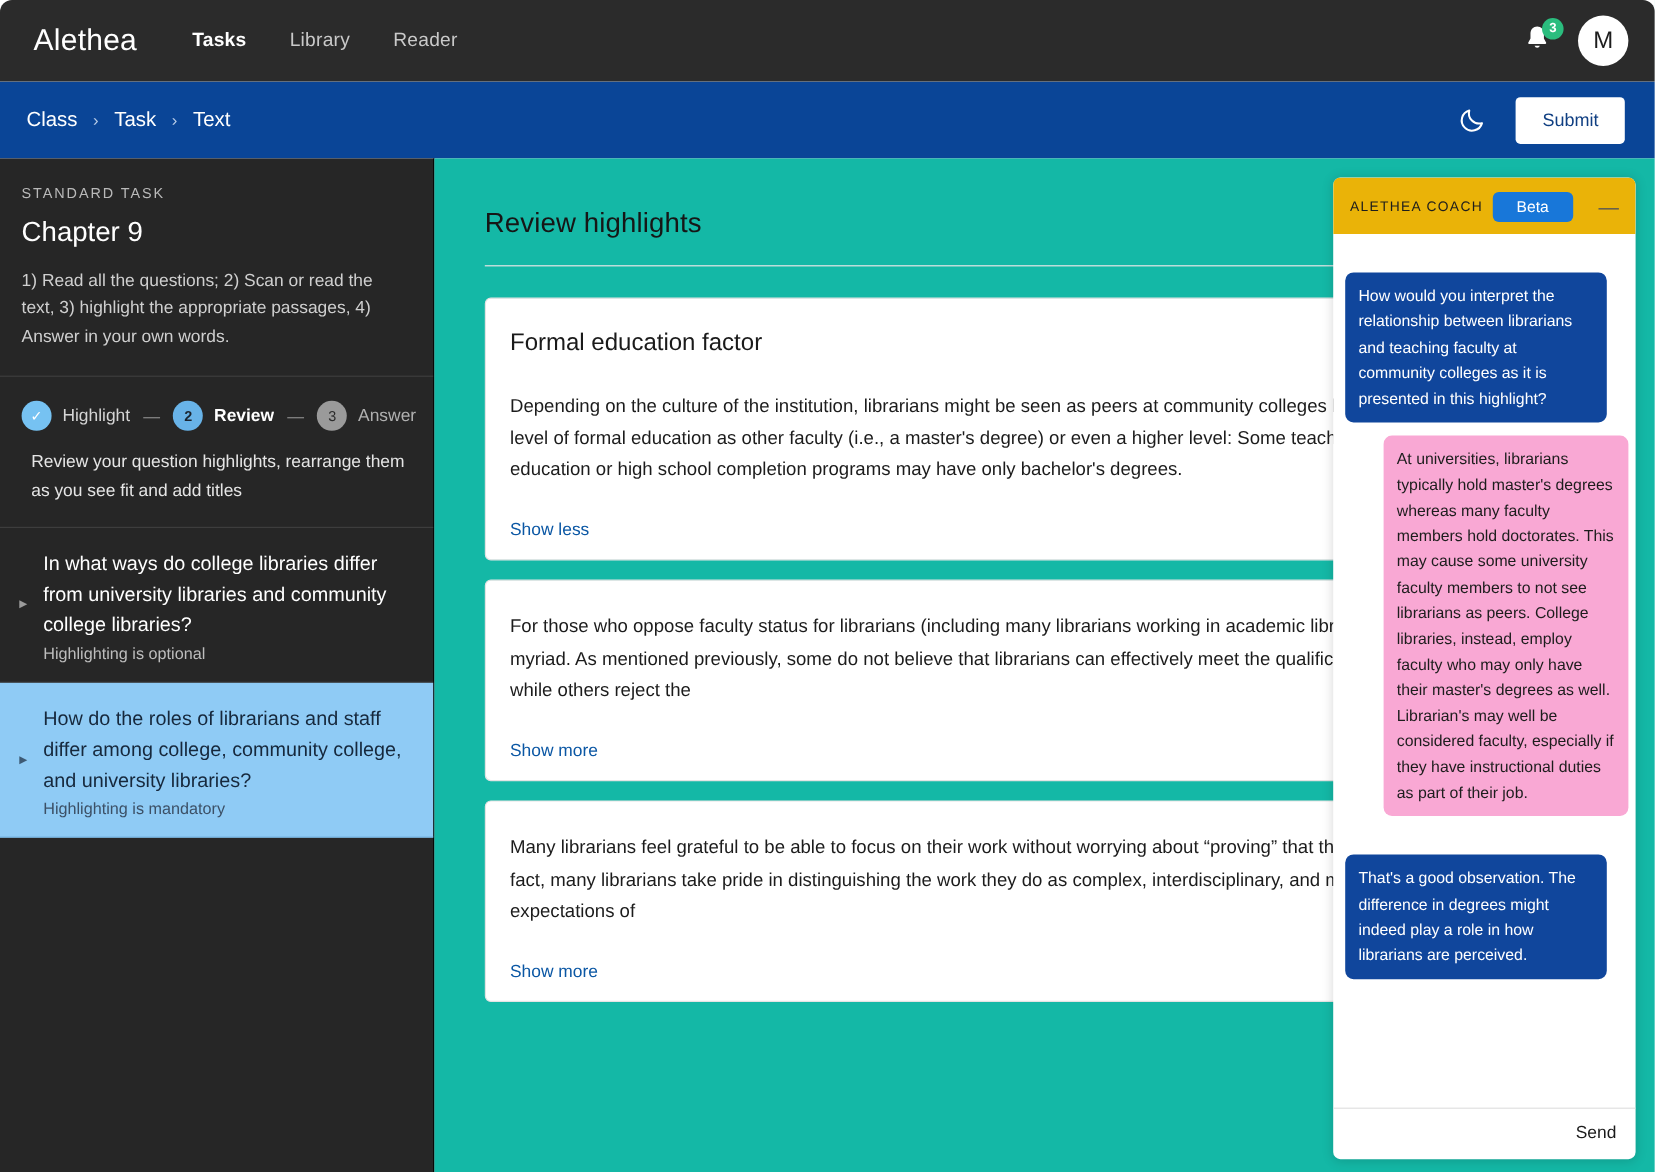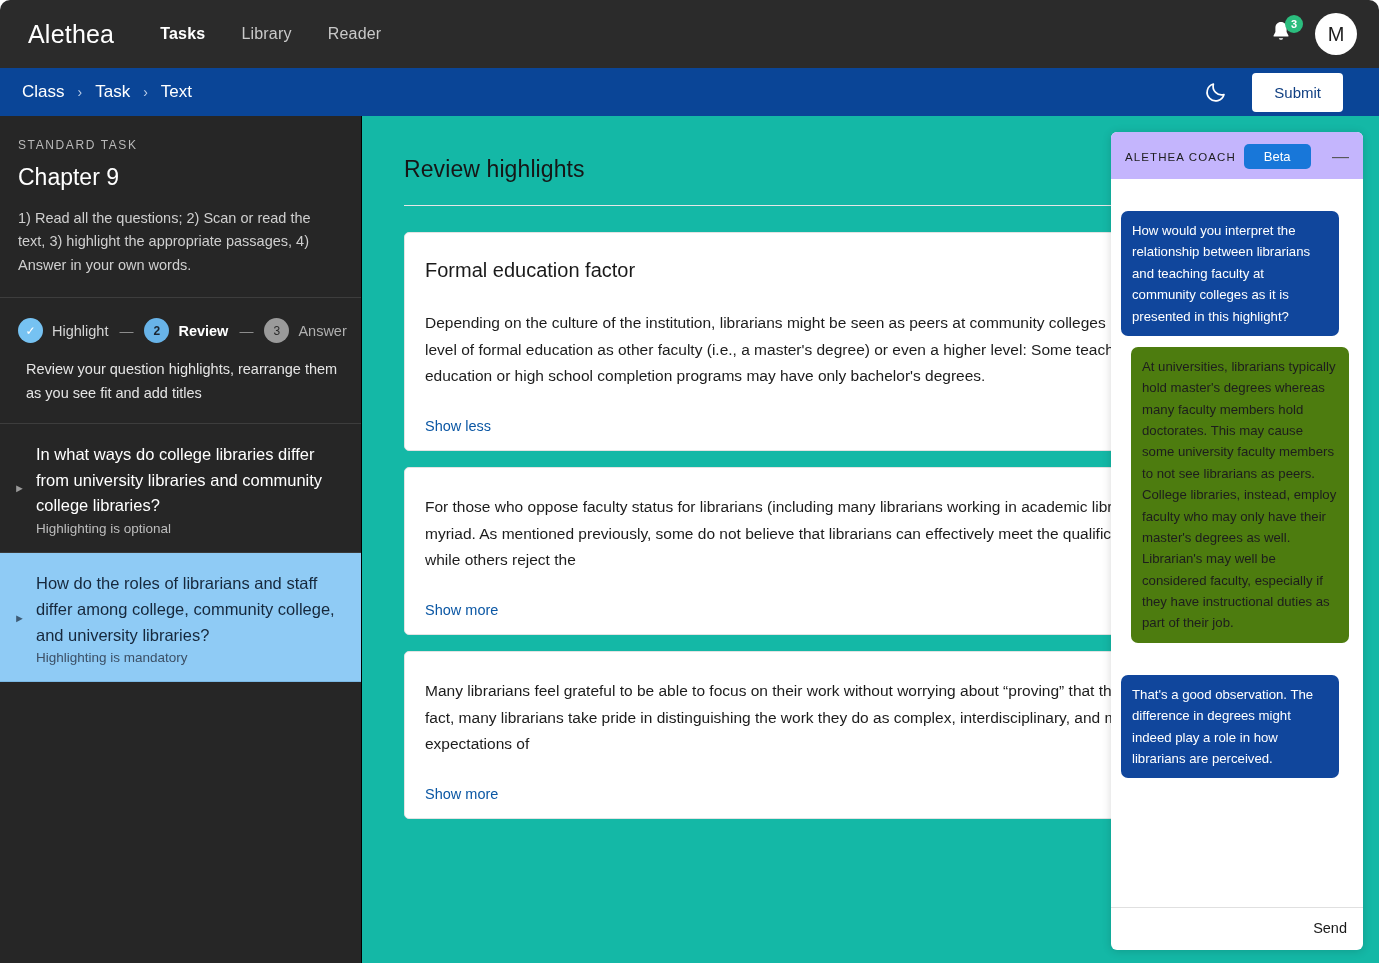--- a/index.html
+++ b/index.html
@@ -61,25 +61,25 @@
     border-radius: 50%;
     background: #ffffff;
     color: #1d1d1d;
     font-size: 20px;
     display: flex; align-items: center; justify-content: center;
     cursor: pointer;
   }
 
   
   .crumbbar {
-    height: 48px;
+    height: 64px;
     background: #0a4597;
     display: flex;
     align-items: center;
-    padding: 0 36px 0 22px;
+    padding: 0 25px 0 22px;
   }
   .crumbs { display: flex; align-items: center; gap: 13px; }
   .crumb {
     color: #ffffff;
     font-size: 17px;
     cursor: pointer;
   }
   .crumb-sep { color: #b9cde8; font-size: 14px; }
   .crumb-right { margin-left: auto; display: flex; align-items: center; gap: 24px; }
   .moon { cursor: pointer; display: block; }
@@ -256,21 +256,21 @@
     box-shadow: 0 1px 10px rgba(0,0,0,0.16);
     display: flex;
     flex-direction: column;
     overflow: hidden;
   }
   .chat-head {
     display: flex;
     align-items: center;
     gap: 8px;
     padding: 12px 10px 10px 14px;
-    background: #c4b5fd;
+    background: #eab308;
     flex: 0 0 auto;
   }
   .chat-head-title {
     font-size: 11.5px;
     letter-spacing: 1.1px;
     color: #1d1d1d;
     text-transform: uppercase;
   }
   .beta {
     background: #1877d9;
@@ -304,23 +304,23 @@
     margin-bottom: 11px;
     max-width: 218px;
   }
   .bub-user {
     background: #10469c;
     color: #ffffff;
     margin-left: 4px;
     margin-top: 32px;
   }
   .bub-bot {
-    background: #4d7c0f;
+    background: #f9a8d4;
     color: #1d1d1d;
-    margin-left: 14px;
+    margin-left: 36px;
   }
   .chat-foot {
     border-top: 1px solid #e0e0e0;
     padding: 12px 16px 14px 16px;
     display: flex;
     justify-content: flex-end;
     flex: 0 0 auto;
   }
   .send {
     color: #1a1a1a;

